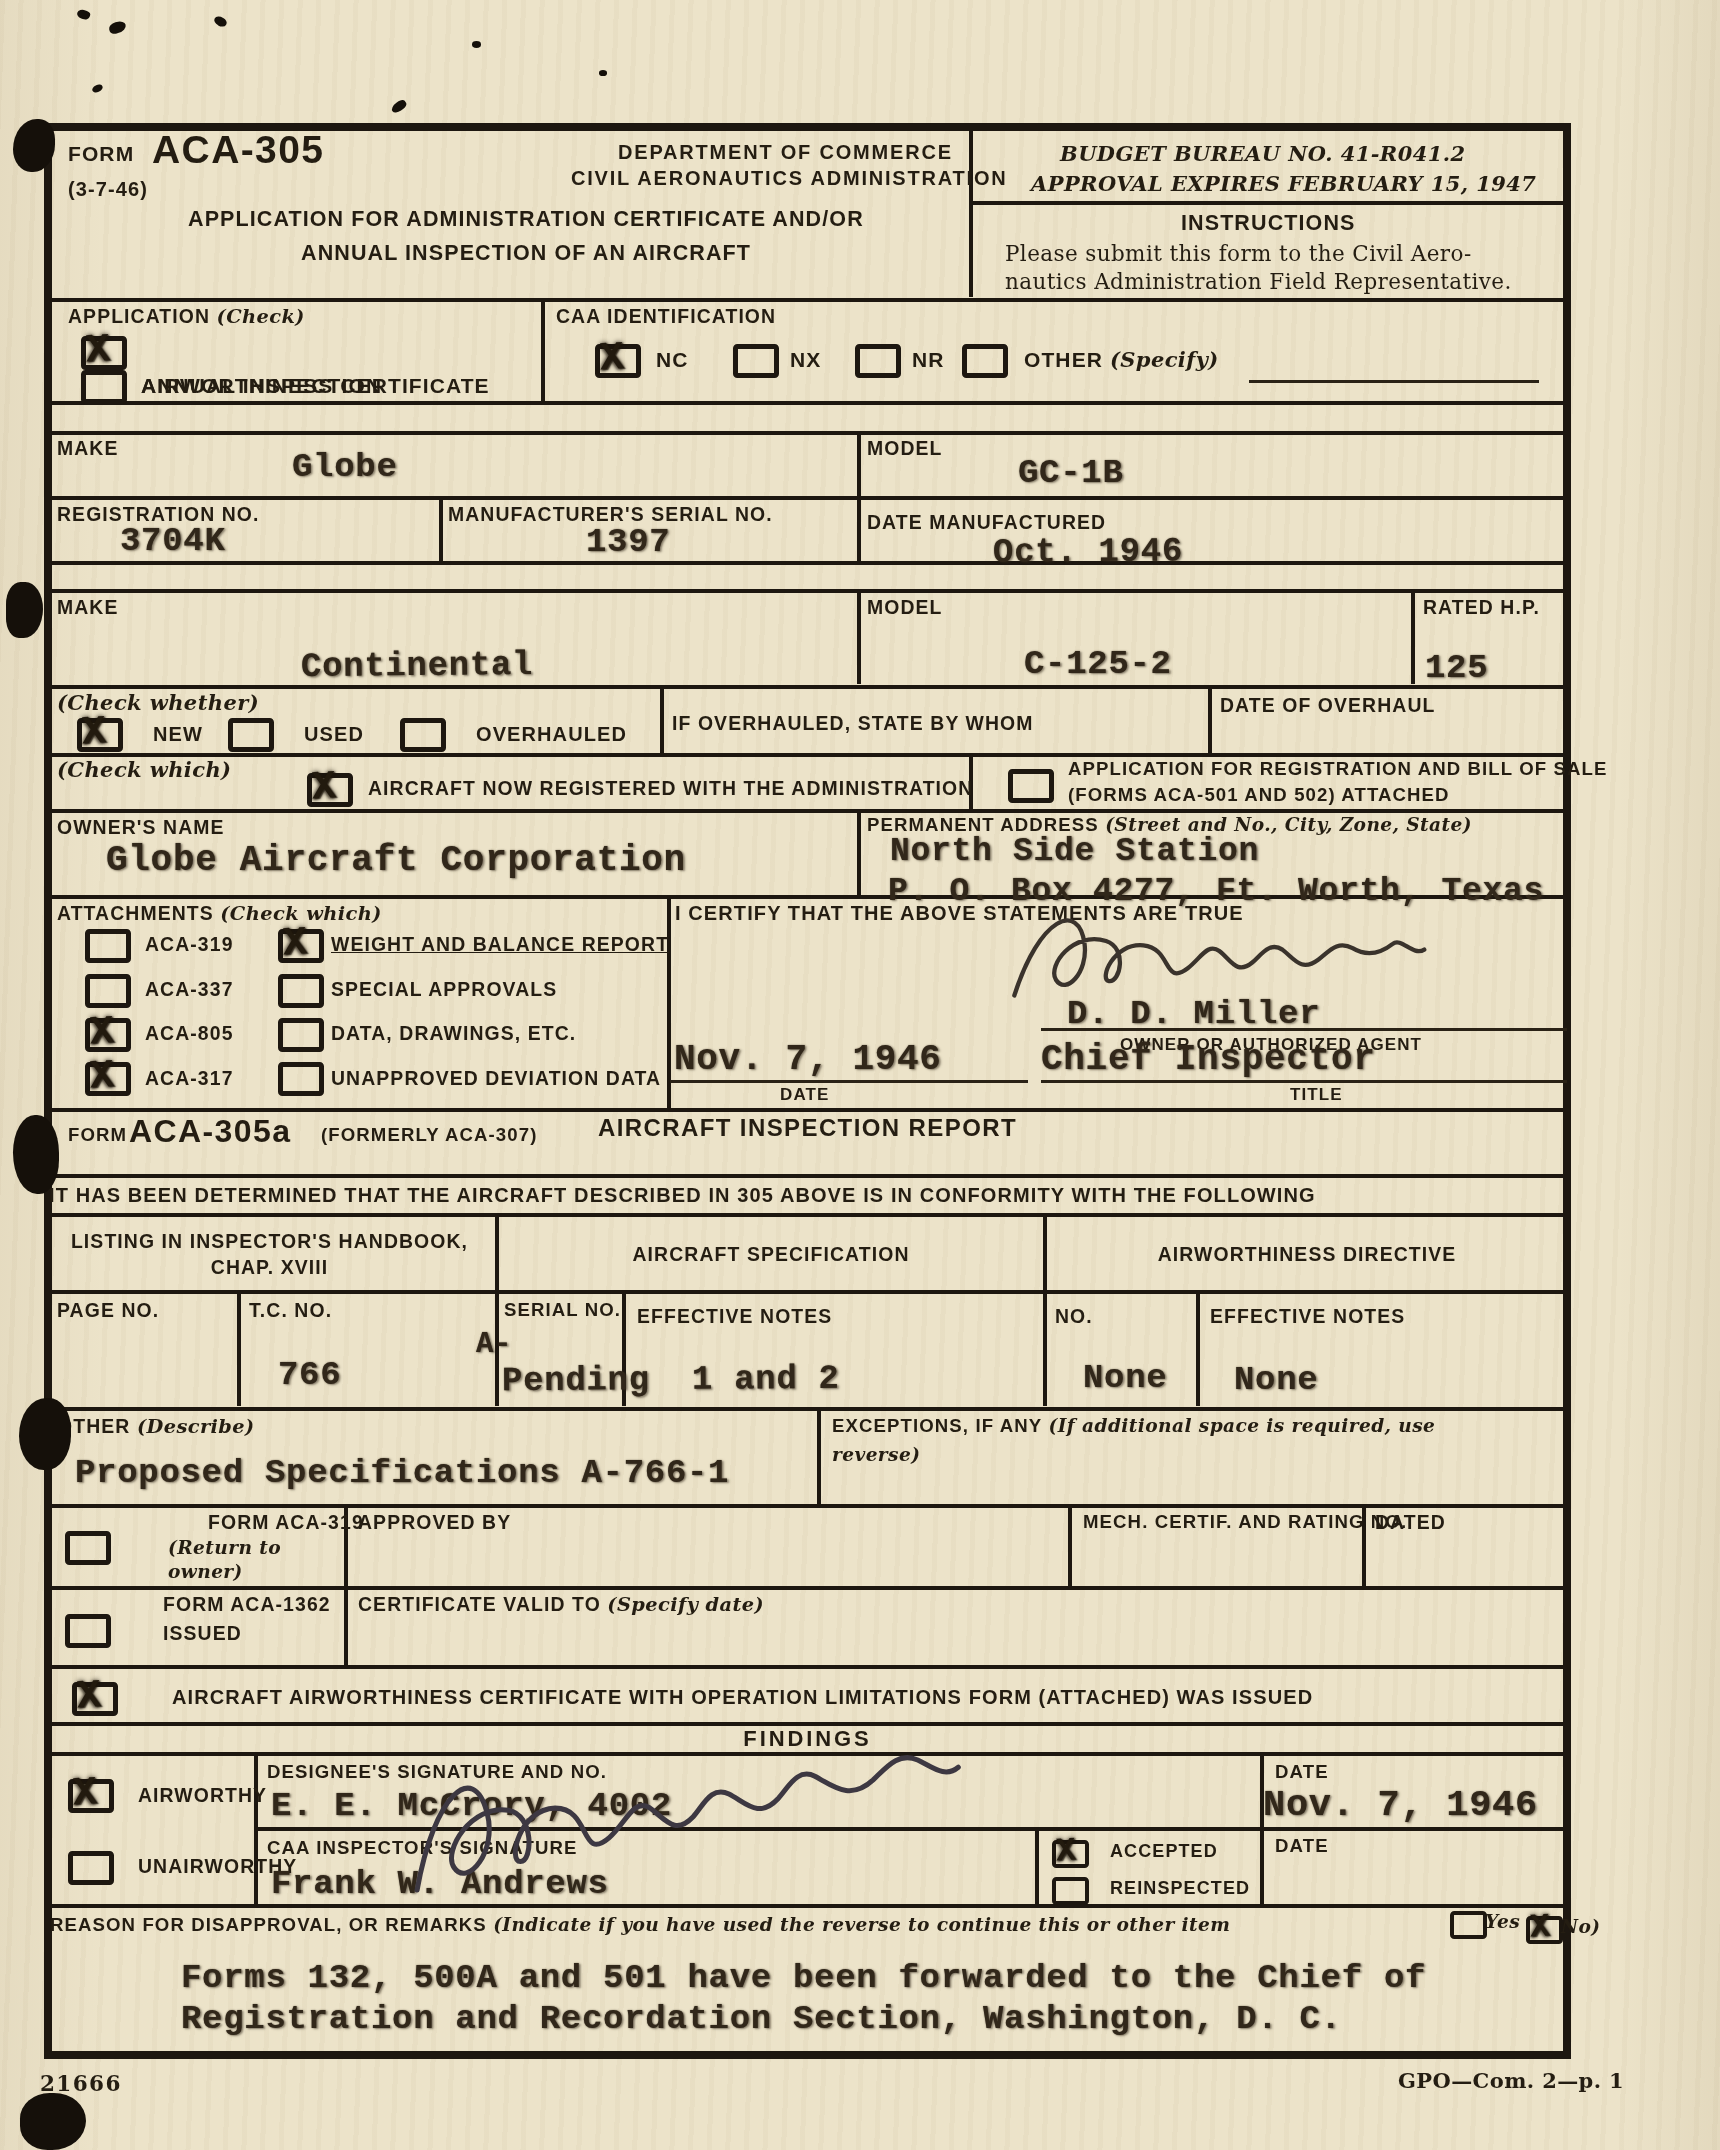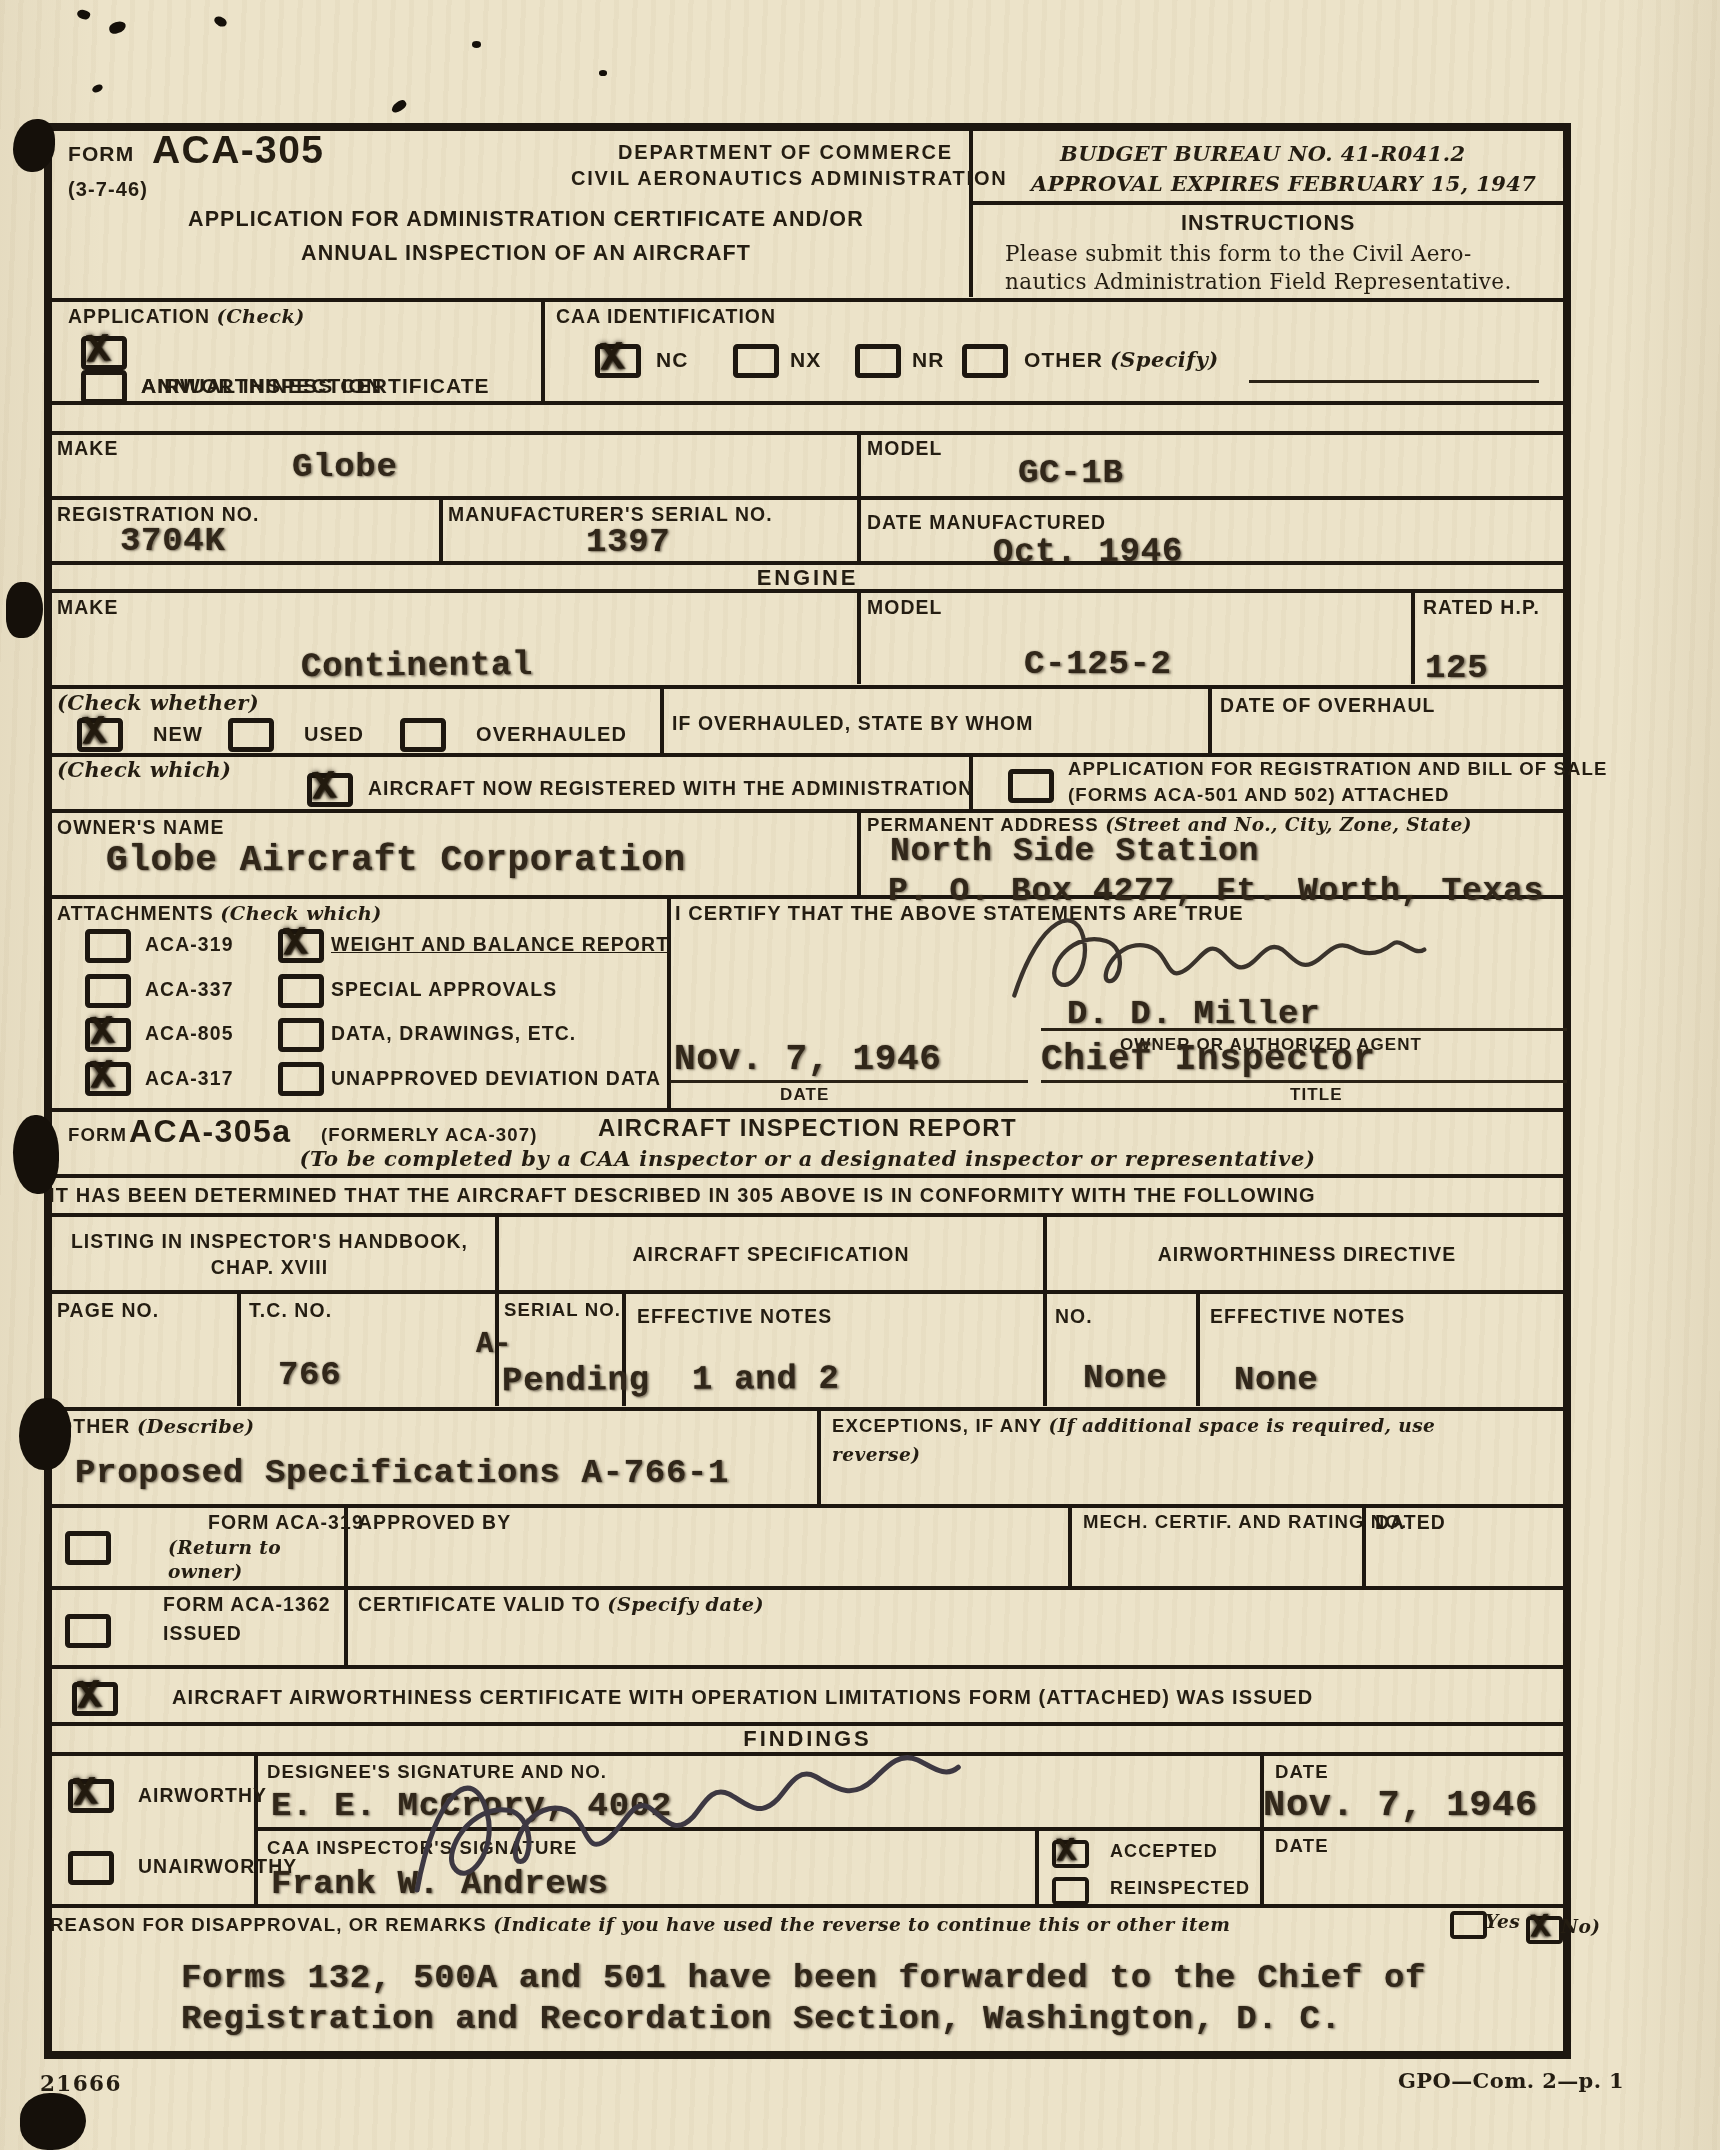--- a/index.html
+++ b/index.html
@@ -94,21 +94,20 @@
   <div class="lbl" style="left:57px;top:503px;">REGISTRATION NO.</div>
   <div class="typed" style="left:120px;top:522px;">3704K</div>
   <div class="vl" style="left:439px;top:496px;height:65px;"></div>
   <div class="lbl" style="left:448px;top:503px;">MANUFACTURER'S SERIAL NO.</div>
   <div class="typed" style="left:586px;top:523px;">1397</div>
   <div class="vl" style="left:857px;top:496px;height:65px;"></div>
   <div class="lbl" style="left:867px;top:503px;margin-top:8px;">DATE MANUFACTURED</div>
   <div class="typed" style="left:993px;top:533px;transform:rotate(-.4deg);">Oct. 1946</div>
 
   <div class="hl" style="left:44px;top:561px;width:1527px;"></div>
-  <div class="band" style="top:565px;">ENGINE</div>
   <div class="hl" style="left:44px;top:589px;width:1527px;"></div>
 
   <div class="lbl" style="left:57px;top:596px;">MAKE</div>
   <div class="typed" style="left:301px;top:647px;transform:rotate(-.5deg);">Continental</div>
   <div class="vl" style="left:857px;top:589px;height:95px;"></div>
   <div class="lbl" style="left:867px;top:596px;">MODEL</div>
   <div class="typed" style="left:1024px;top:645px;">C-125-2</div>
   <div class="vl" style="left:1411px;top:589px;height:95px;"></div>
   <div class="lbl" style="left:1423px;top:596px;">RATED H.P.</div>
   <div class="typed" style="left:1425px;top:649px;">125</div>
@@ -183,21 +182,20 @@
   <div class="lbl" style="left:780px;top:1085px;font-size:17px;">DATE</div>
   <div class="typed" style="left:1041px;top:1039px;font-size:36px;">Chief Inspector</div>
   <div class="tl" style="left:1041px;top:1080px;width:526px;"></div>
   <div class="lbl" style="left:1290px;top:1085px;font-size:17px;">TITLE</div>
 
   <div class="hl" style="left:44px;top:1108px;width:1527px;"></div>
   <div class="lbl" style="left:68px;top:1124px;font-size:18.6px;">FORM</div>
   <div class="lbl" style="left:129px;top:1113px;font-size:32px;letter-spacing:1.4px;">ACA-305a</div>
   <div class="lbl" style="left:321px;top:1124px;font-size:18.6px;">(FORMERLY ACA-307)</div>
   <div class="band" style="top:1114px;font-size:24px;letter-spacing:1.4px;">AIRCRAFT INSPECTION REPORT</div>
-  <div class="band itl" style="top:1146px;font-size:21px;letter-spacing:0.7px;font-weight:bold;">(To be completed by a CAA inspector or a designated inspector or representative)</div>
 
   <div class="hl" style="left:44px;top:1174px;width:1527px;"></div>
   <div class="lbl" style="left:49px;top:1184px;font-size:20px;">IT HAS BEEN DETERMINED THAT THE AIRCRAFT DESCRIBED IN 305 ABOVE IS IN CONFORMITY WITH THE FOLLOWING</div>
   <div class="hl" style="left:44px;top:1213px;width:1527px;"></div>
 
   <div class="lbl ctr" style="left:50px;top:1230px;width:439px;">LISTING IN INSPECTOR'S HANDBOOK,</div>
   <div class="lbl ctr" style="left:50px;top:1256px;width:439px;">CHAP. XVIII</div>
   <div class="vl" style="left:495px;top:1213px;height:77px;"></div>
   <div class="lbl ctr" style="left:499px;top:1243px;width:544px;">AIRCRAFT SPECIFICATION</div>
   <div class="vl" style="left:1043px;top:1213px;height:77px;"></div>

